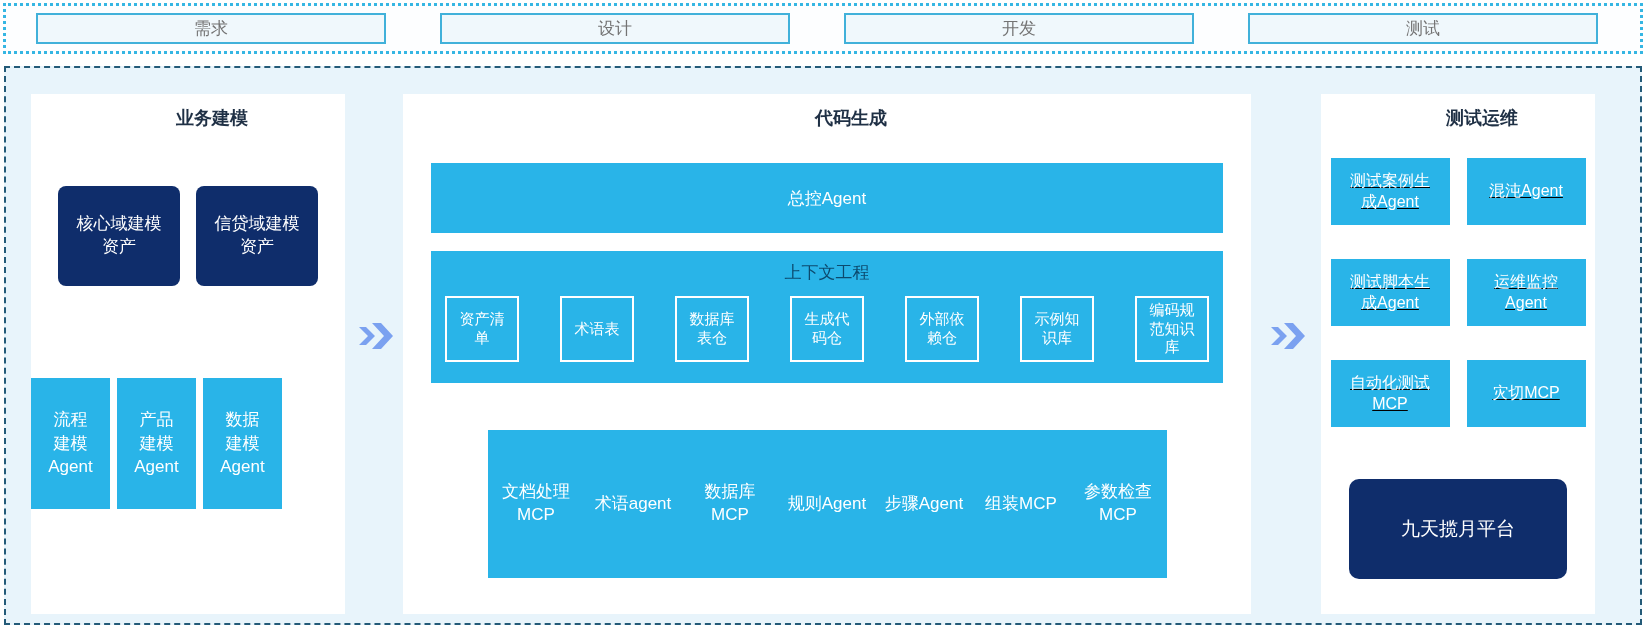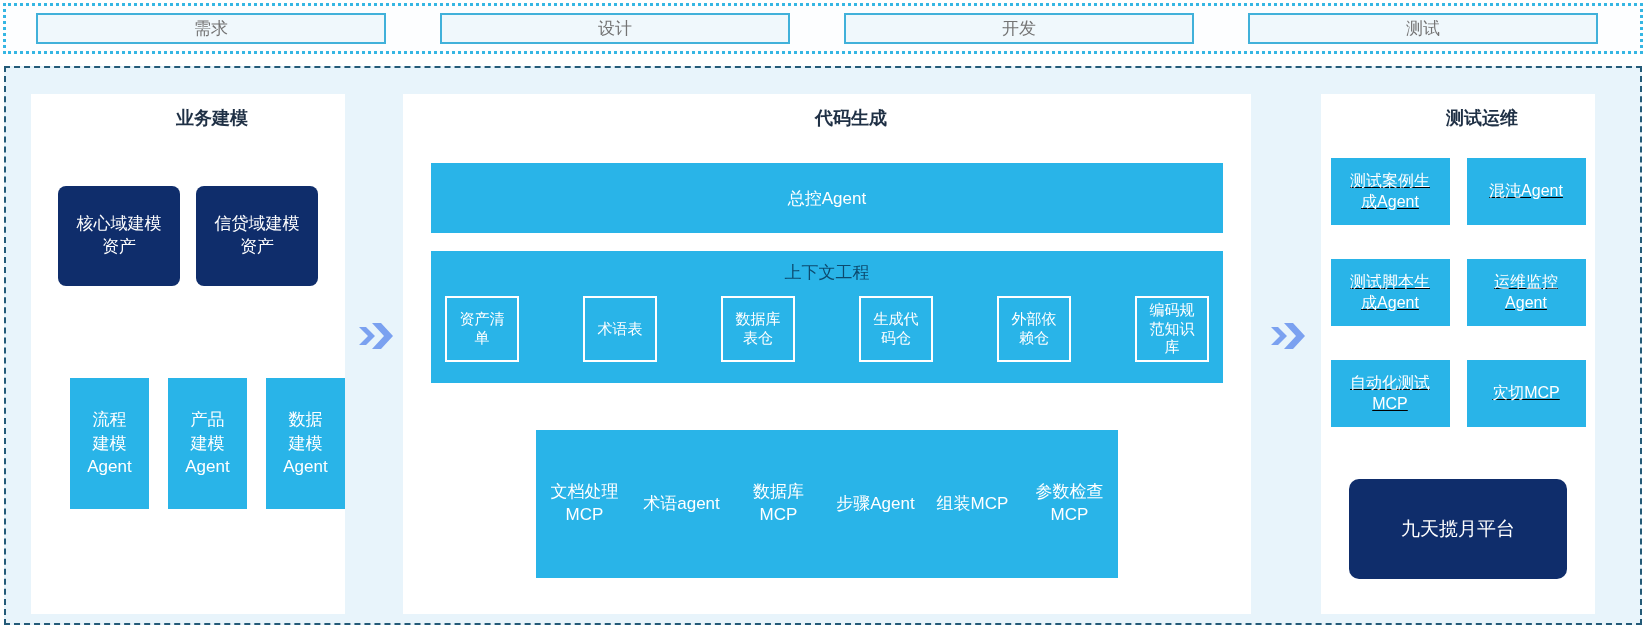--- a/index.html
+++ b/index.html
@@ -36,21 +36,21 @@
 
   .prewrap { white-space:pre-line; }
 
   
   .asset-row { display:flex; justify-content:center; gap:16px; margin-top:56px; }
   .asset-box {
     width:122px; height:100px; background:#0f2d6b; border-radius:8px;
     color:#fff; font-size:17px; line-height:1.35;
     display:flex; align-items:center; justify-content:center; text-align:center;
   }
-  .agent-row { display:flex; justify-content:flex-end; gap:19px; margin-top:92px;padding-left:28px; }
+  .agent-row { display:flex; justify-content:flex-start; gap:7px; margin-top:92px; }
   .agent-box {
     width:79px; height:131px; background:#29b4e8; color:#fff; font-size:17px; line-height:1.4;
     display:flex; align-items:center; justify-content:center; text-align:center;
   }
 
   
   .mid-content { padding:0 28px; }
   .master-bar {
     margin-top:33px; height:70px; background:#29b4e8; color:#fff; font-size:17px;
     display:flex; align-items:center; justify-content:center;
@@ -143,31 +143,34 @@
           <div class="context-items">
             <div class="context-item prewrap">资产清
 单</div>
             <div class="context-item prewrap">术语表</div>
             <div class="context-item prewrap">数据库
 表仓</div>
             <div class="context-item prewrap">生成代
 码仓</div>
             <div class="context-item prewrap">外部依
 赖仓</div>
+            <div class="context-item prewrap">示例知
+识库</div>
             <div class="context-item prewrap">编码规
 范知识
 库</div>
           </div>
         </div>
         <div class="tools-row">
           <div class="tool-box prewrap">文档处理
 MCP</div>
           <div class="tool-box prewrap">术语agent</div>
           <div class="tool-box prewrap">数据库
 MCP</div>
+          <div class="tool-box prewrap">规则Agent</div>
           <div class="tool-box prewrap">步骤Agent</div>
           <div class="tool-box prewrap">组装MCP</div>
           <div class="tool-box prewrap">参数检查
 MCP</div>
         </div>
       </div>
     </section>
 
     <svg class="chevron chevron-right" viewBox="0 0 40 32">
       <g fill="#7ba1f0">

